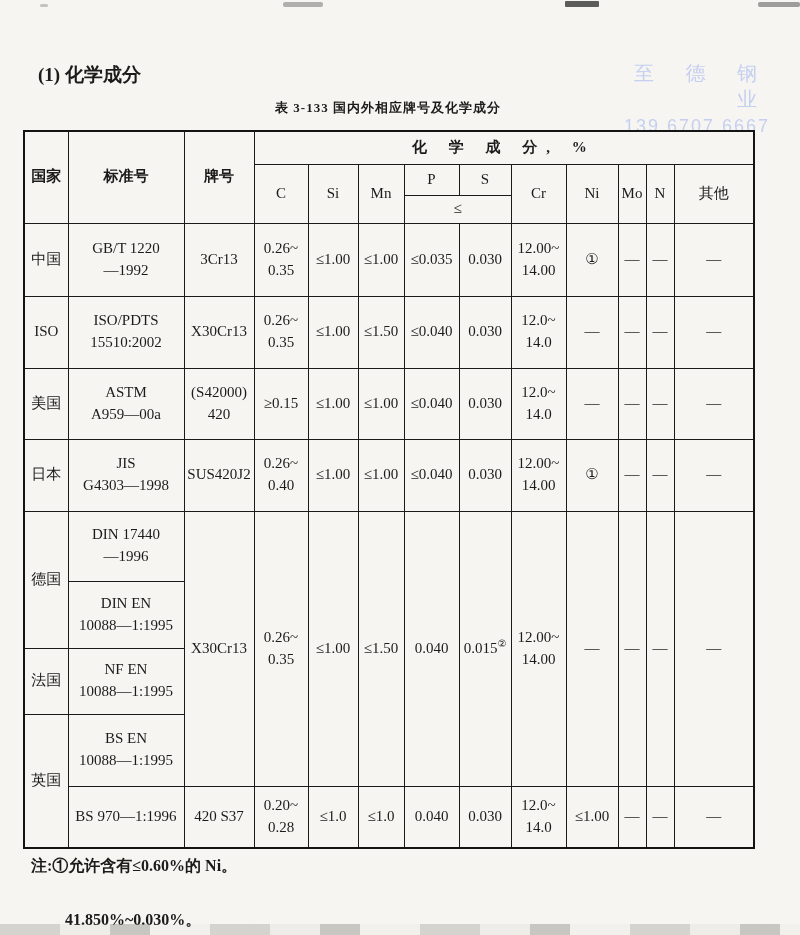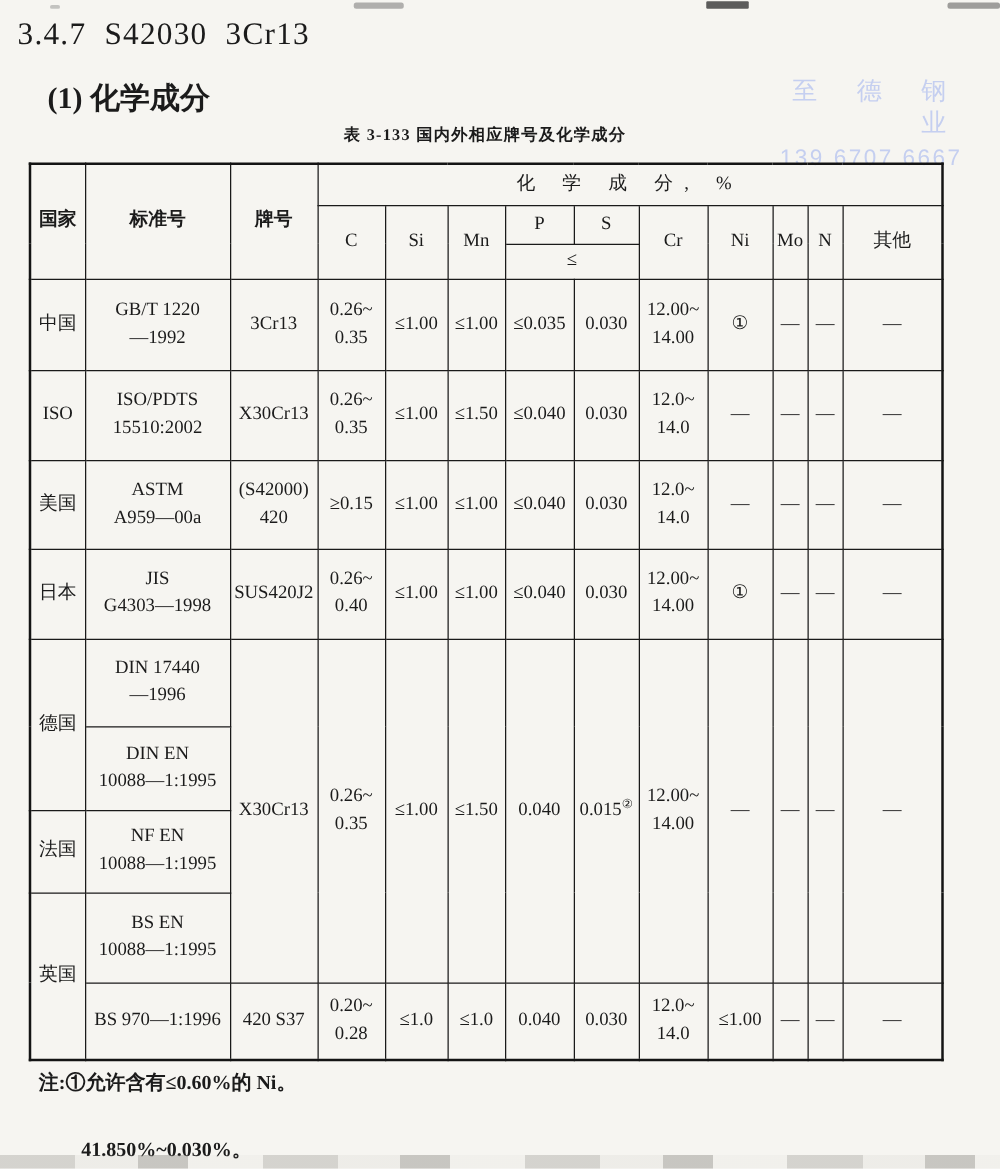--- a/index.html
+++ b/index.html
@@ -9,21 +9,21 @@
     font-family:"Liberation Serif","DejaVu Serif",serif;
     color:#1b1b1b;
   }
   
   .heading{
     position:absolute; left:14px; top:14px;
     font-size:25px; letter-spacing:1px; white-space:pre;
   }
   .subheading{
     position:absolute; left:38px; top:62px;
-    font-size:24px; font-weight:600;
+    font-size:19px; font-weight:600;
   }
   .caption{
     position:absolute; left:23px; top:99px; width:730px;
     text-align:center; font-size:13px; font-weight:bold; letter-spacing:1px;
   }
   
   .watermark{
     position:absolute; left:575px; top:60px; width:195px;
     text-align:right; color:#c3cdf0; opacity:.95; pointer-events:none;
   }
@@ -38,21 +38,21 @@
     border:2.5px solid #141414;
   }
   .tbl td, .tbl th{
     border:1.5px solid #1a1a1a;
     text-align:center; vertical-align:middle;
     font-size:15px; font-weight:normal;
     white-space:pre-line; line-height:1.45;
     padding:0 2px; overflow:hidden;
   }
   .tbl th{ font-size:15px; }
-  th.comp{ letter-spacing:9px; font-weight:400; }
+  th.comp{ letter-spacing:9px; font-weight:700; }
   th.hcell{ font-weight:600;text-align:center; }
   .tbl sup{ font-size:10px; line-height:0; }
   
   .note-line{ position:absolute; font-size:16px; font-weight:700; white-space:nowrap; }
   .note1{ left:31px; top:856px; }
   .note2{ left:53px; top:884px; }
   .note3{ left:65px; top:910px; }
   
   .artifact{ position:absolute; pointer-events:none; }
   .a1{ left:283px; top:2px; width:40px; height:5px; background:rgba(90,90,90,.45); border-radius:2px;}
@@ -69,21 +69,20 @@
 </head>
 <body>
 
 <div class="page">
 
   <div class="artifact a1"></div>
   <div class="artifact a2"></div>
   <div class="artifact a3"></div>
   <div class="artifact a4"></div>
 
-  <div class="heading">3.4.7  S42030  3Cr13</div>
   <div class="subheading">(1) 化学成分</div>
 
   <div class="watermark">
     <div class="wm1">至 德 钢 业</div>
     <div class="wm2">139 6707 6667</div>
   </div>
 
   <div class="caption">表 3-133  国内外相应牌号及化学成分</div>
 
   <table class="tbl">

